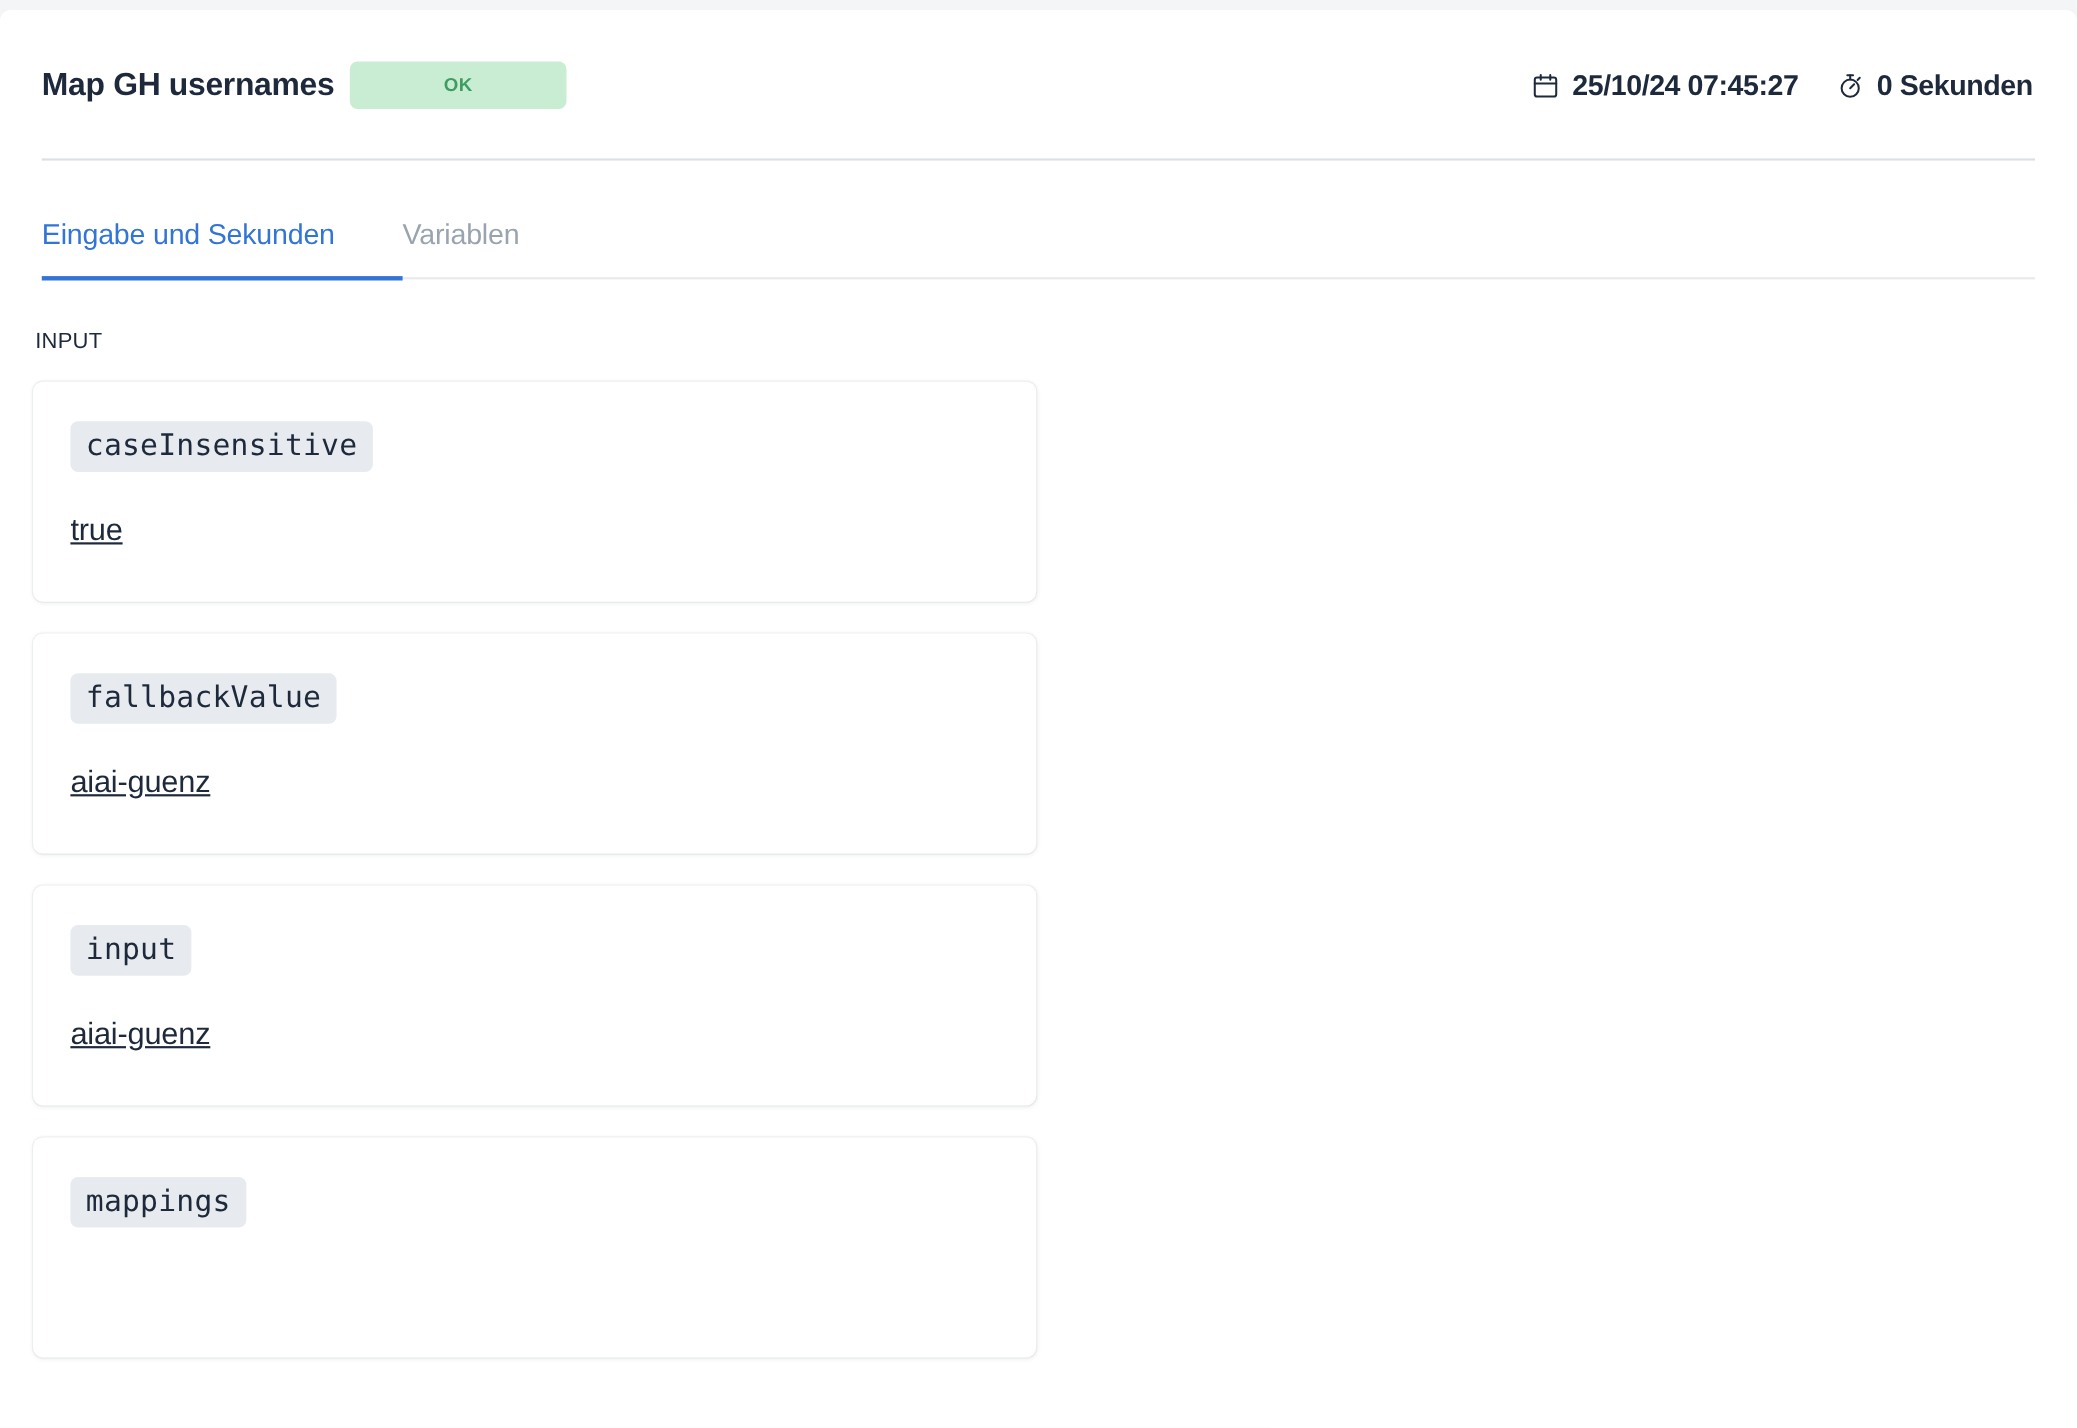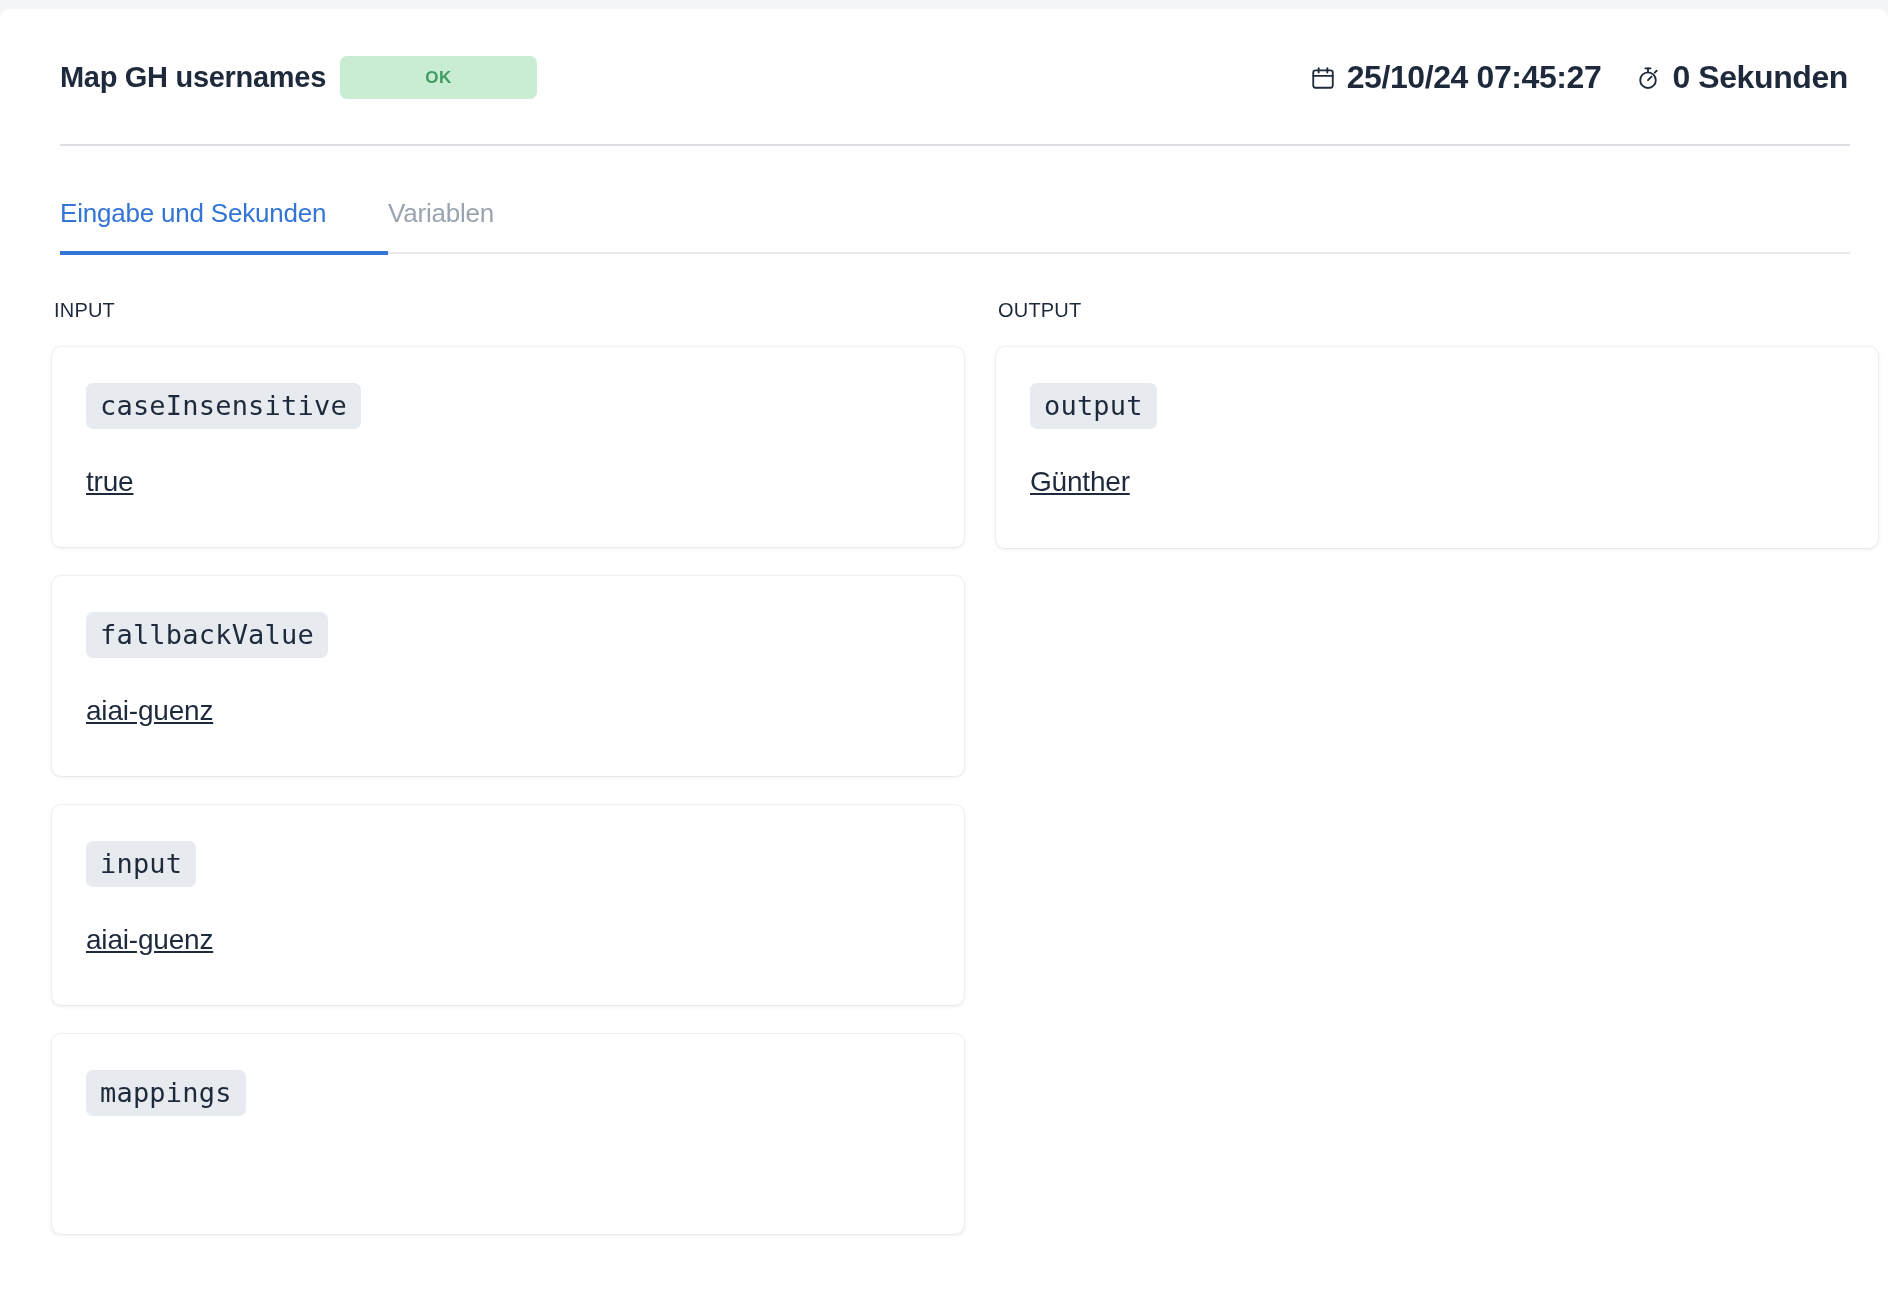--- a/index.html
+++ b/index.html
@@ -20,21 +20,20 @@
   
   .panel {
     position: absolute;
     top: 9px;
     left: 0;
     width: 1888px;
     height: 1289px;
     background: #ffffff;
     border-radius: 10px 10px 0 0;
     overflow: hidden;
-    padding-left: 22px;
   }
 
   
   .header {
     position: relative;
     height: 137px;
     padding: 0 38px;
     display: flex;
     align-items: center;
     justify-content: space-between;
@@ -71,21 +70,21 @@
     display: flex;
     align-items: center;
     gap: 34px;
     margin-right: 2px;
   }
 
   .meta-item {
     display: flex;
     align-items: center;
     gap: 11px;
-    font-size: 32px;
+    font-size: 26px;
     font-weight: bold;
     letter-spacing: -0.4px;
     color: #1e2a3b;
     white-space: nowrap;
   }
 
   .meta-item svg { display: block; flex: none; }
 
   .header-divider {
     position: absolute;
@@ -264,23 +263,15 @@
         <span class="key-badge">input</span>
         <div class="card-value">aiai-guenz</div>
       </div>
 
       <div class="card">
         <span class="key-badge">mappings</span>
         <div class="card-value"></div>
       </div>
     </div>
 
-    <div class="col-output">
-      <div class="col-label">OUTPUT</div>
-
-      <div class="card output-card">
-        <span class="key-badge">output</span>
-        <div class="card-value">Günther</div>
-      </div>
-    </div>
 
   </div>
 </div>
 
 </body></html>

